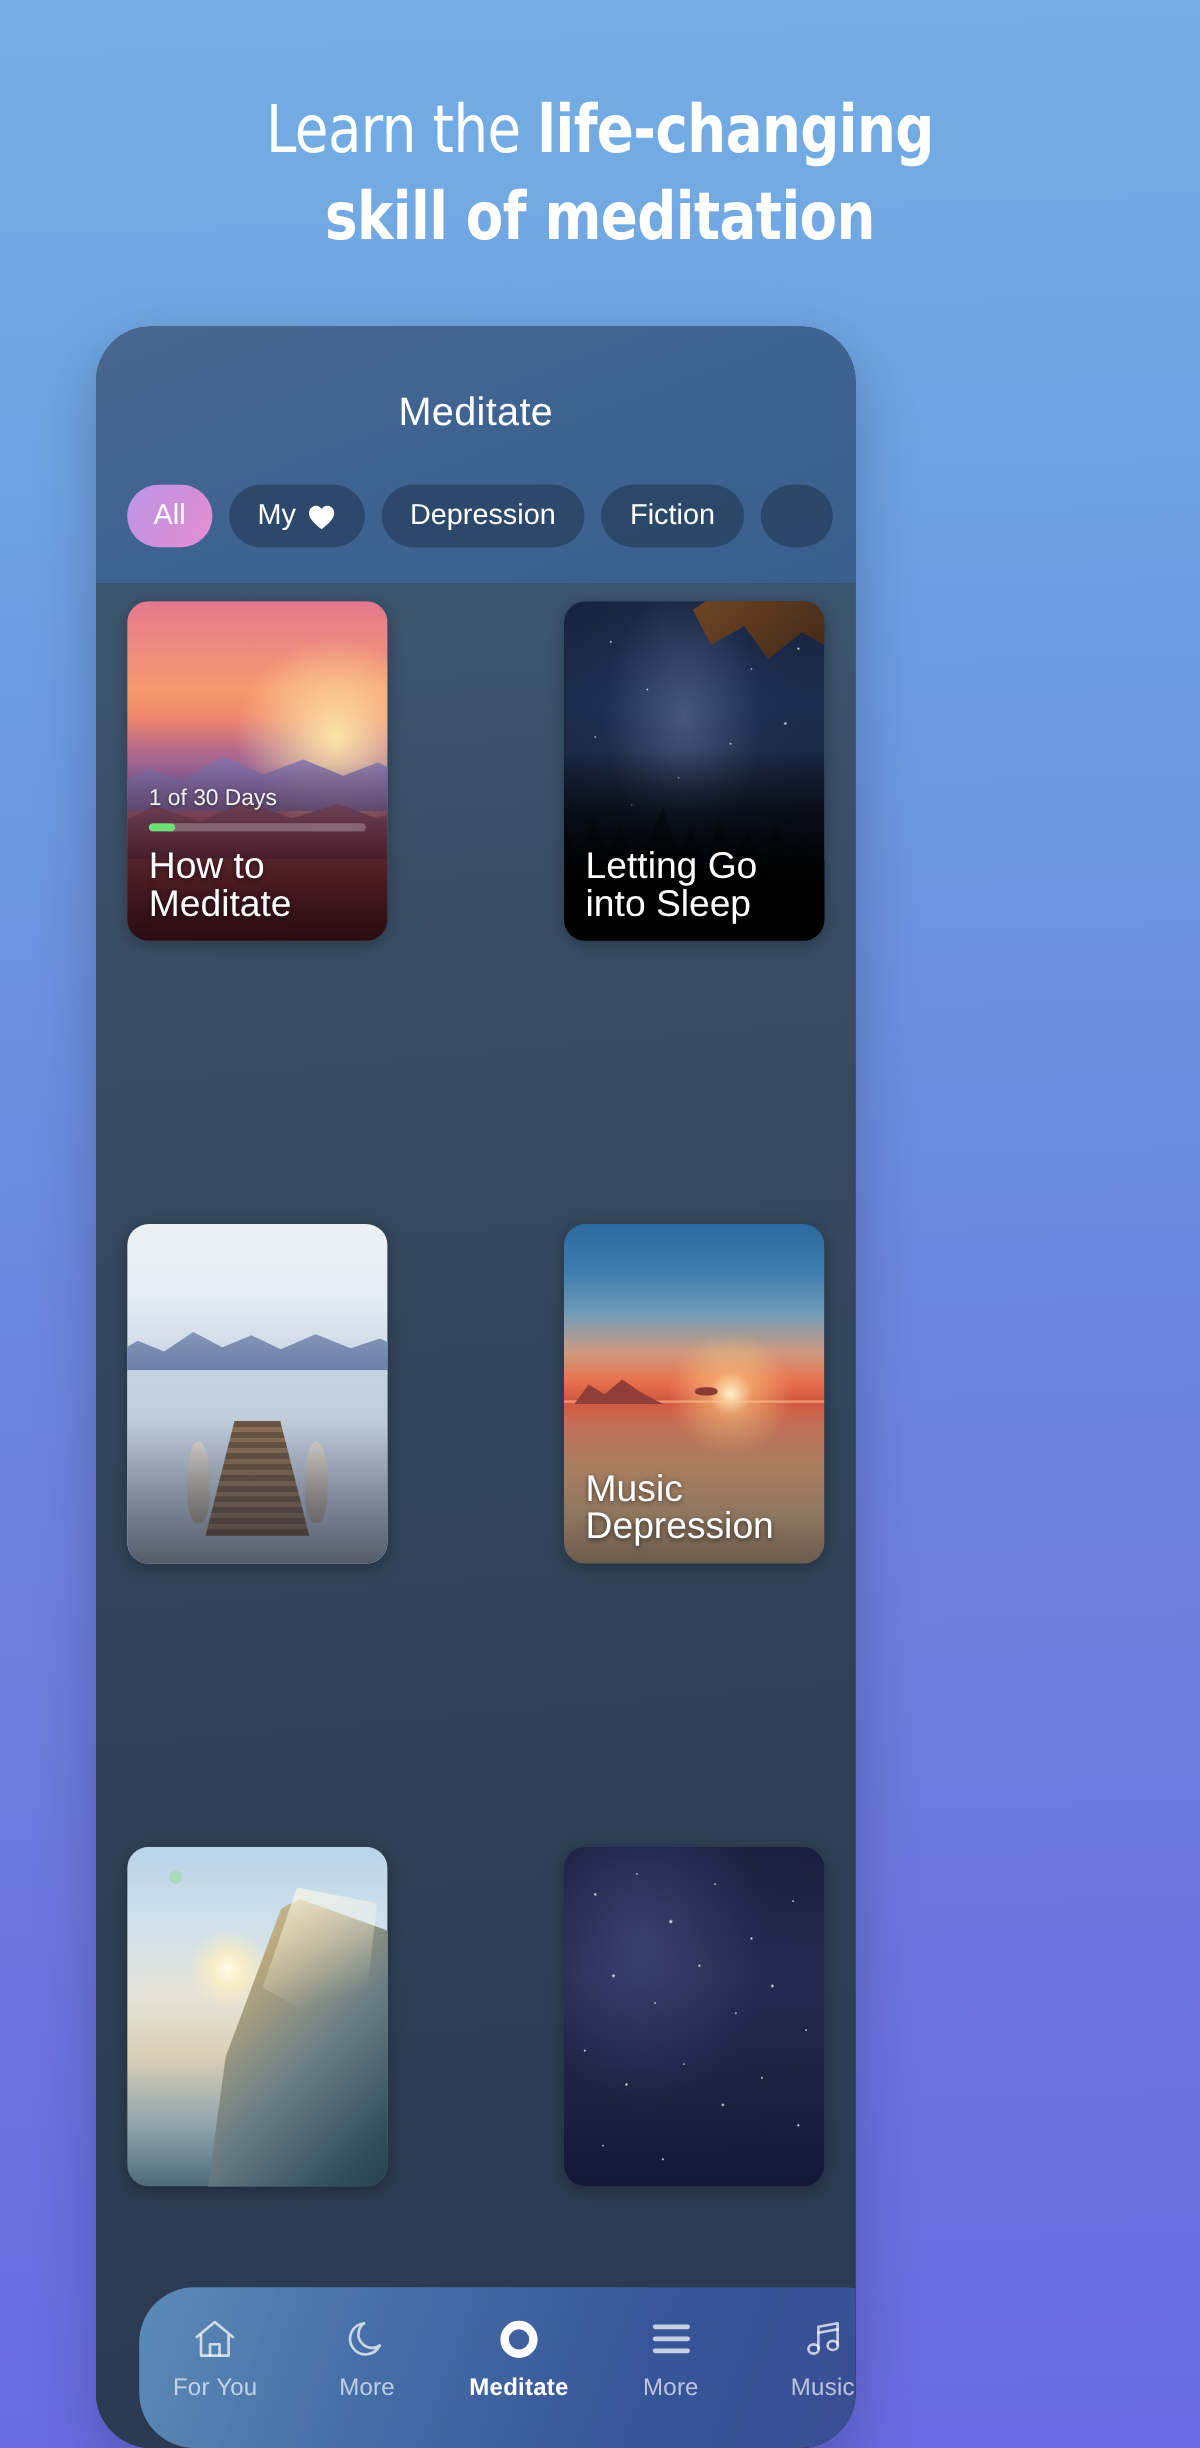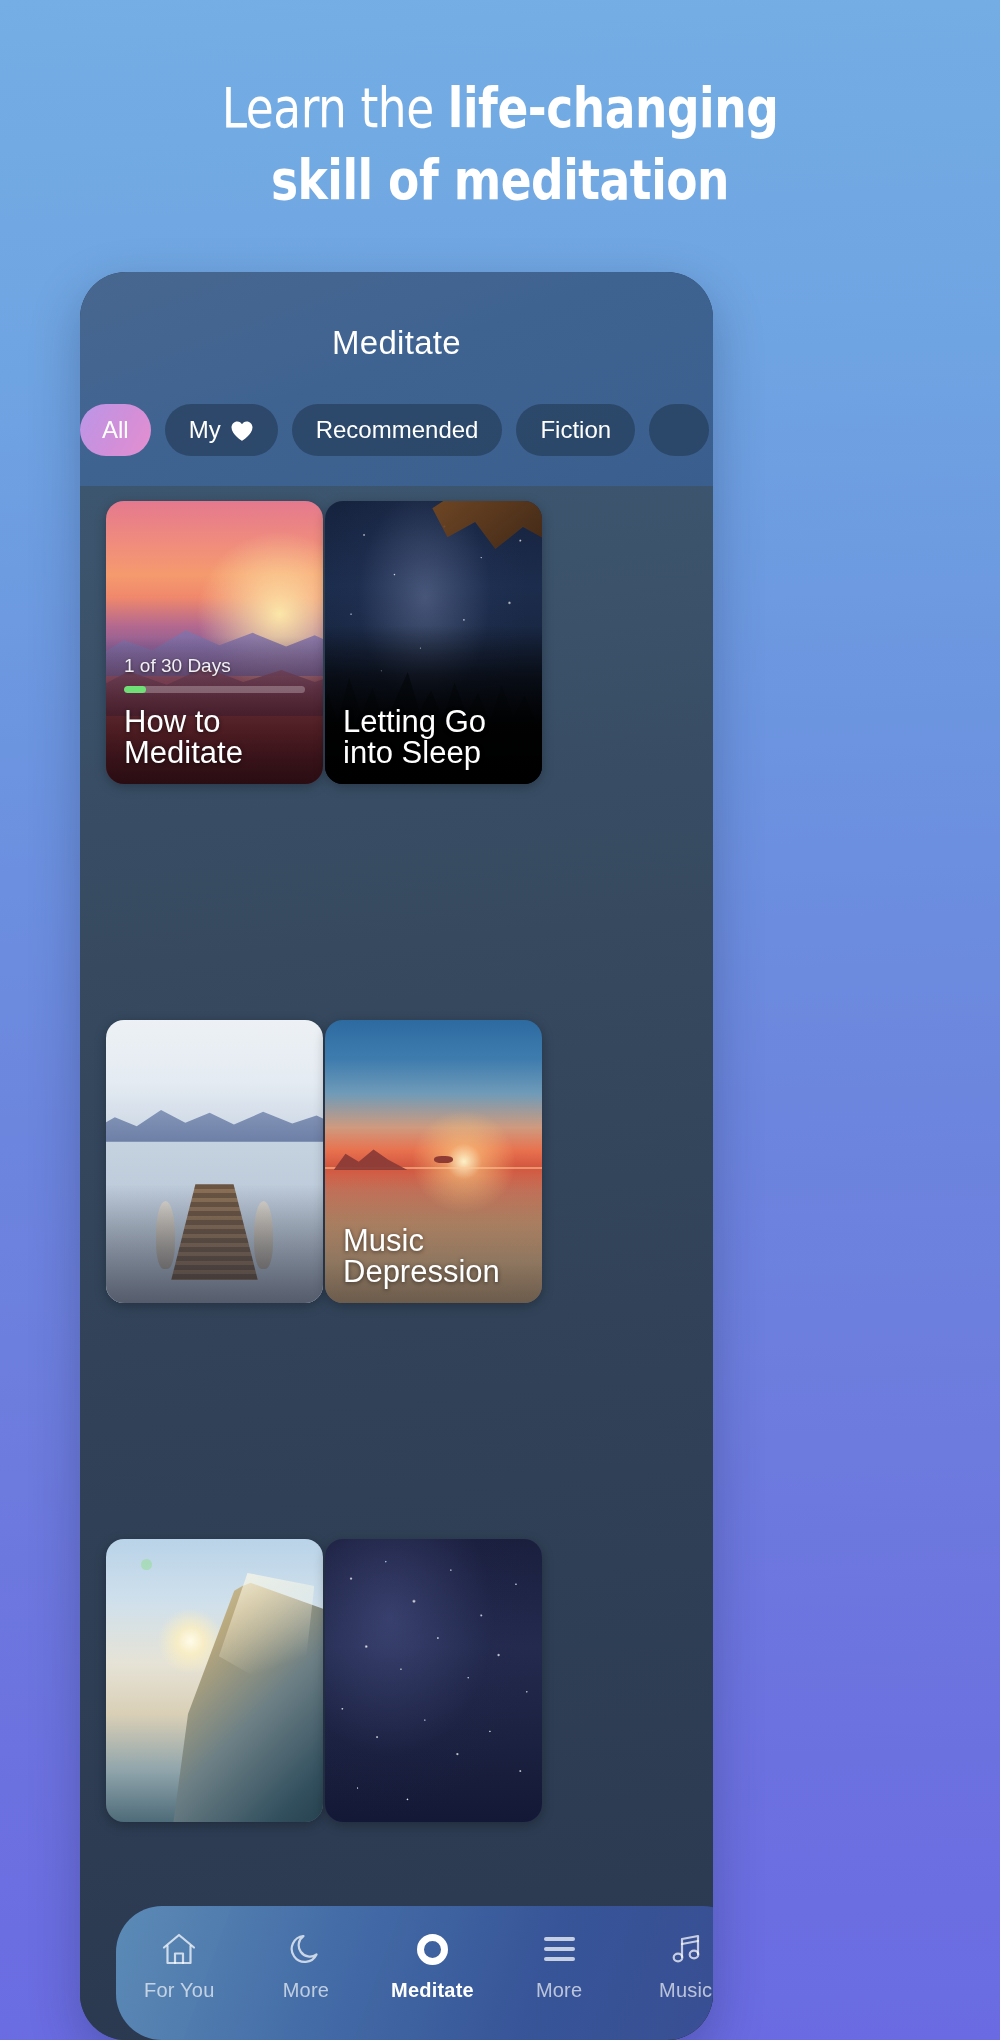--- a/index.html
+++ b/index.html
@@ -79,20 +79,21 @@
   
   .pill-row {
     position: absolute;
     top: 128px;
     left: 0;
     width: 100%;
     height: 60px;
     display: flex;
     align-items: center;
     gap: 14px;
+    padding-left: 26px;
     overflow: hidden;
   }
   .pill {
     flex: 0 0 auto;
     height: 52px;
     border-radius: 26px;
     display: flex;
     align-items: center;
     justify-content: center;
     gap: 9px;
@@ -120,20 +121,21 @@
     position: absolute;
     top: 214px;
     left: 0;
     width: 633px;
     bottom: 0;
     padding: 15px 26px 0 26px;
     display: flex;
     flex-wrap: wrap;
     gap: 18px 2px;
     background: linear-gradient(175deg, #3d566f 0%, #36495f 30%, #2f3f55 70%, #2b3950 100%);
+    justify-content: space-between;
   }
   .card {
     width: 217px;
     height: 283px;
     border-radius: 18px;
     overflow: hidden;
     position: relative;
     box-shadow: 0 3px 12px rgba(0,0,0,0.28);
   }
   .card .art { position: absolute; inset: 0; }
@@ -421,21 +423,21 @@
       <div class="pill">
         <span>My</span>
         <span class="heart-icon">
           <svg width="24" height="22" viewBox="0 0 24 22">
             <path d="M12 21 C12 21 1.5 14.2 1.5 7.6 C1.5 4 4.2 1.5 7.3 1.5 C9.5 1.5 11.1 2.7 12 4.2 C12.9 2.7 14.5 1.5 16.7 1.5 C19.8 1.5 22.5 4 22.5 7.6 C22.5 14.2 12 21 12 21 Z" fill="#ffffff"></path>
           </svg>
         </span>
       </div>
 
       <div class="pill">
-        <span>Recommended</span>
+        <span>Depression</span>
       </div>
 
       <div class="pill">
         <span>Fiction</span>
       </div>
 
       <div class="pill" style="width:60px;padding:0;">
         <span></span>
       </div>
 

